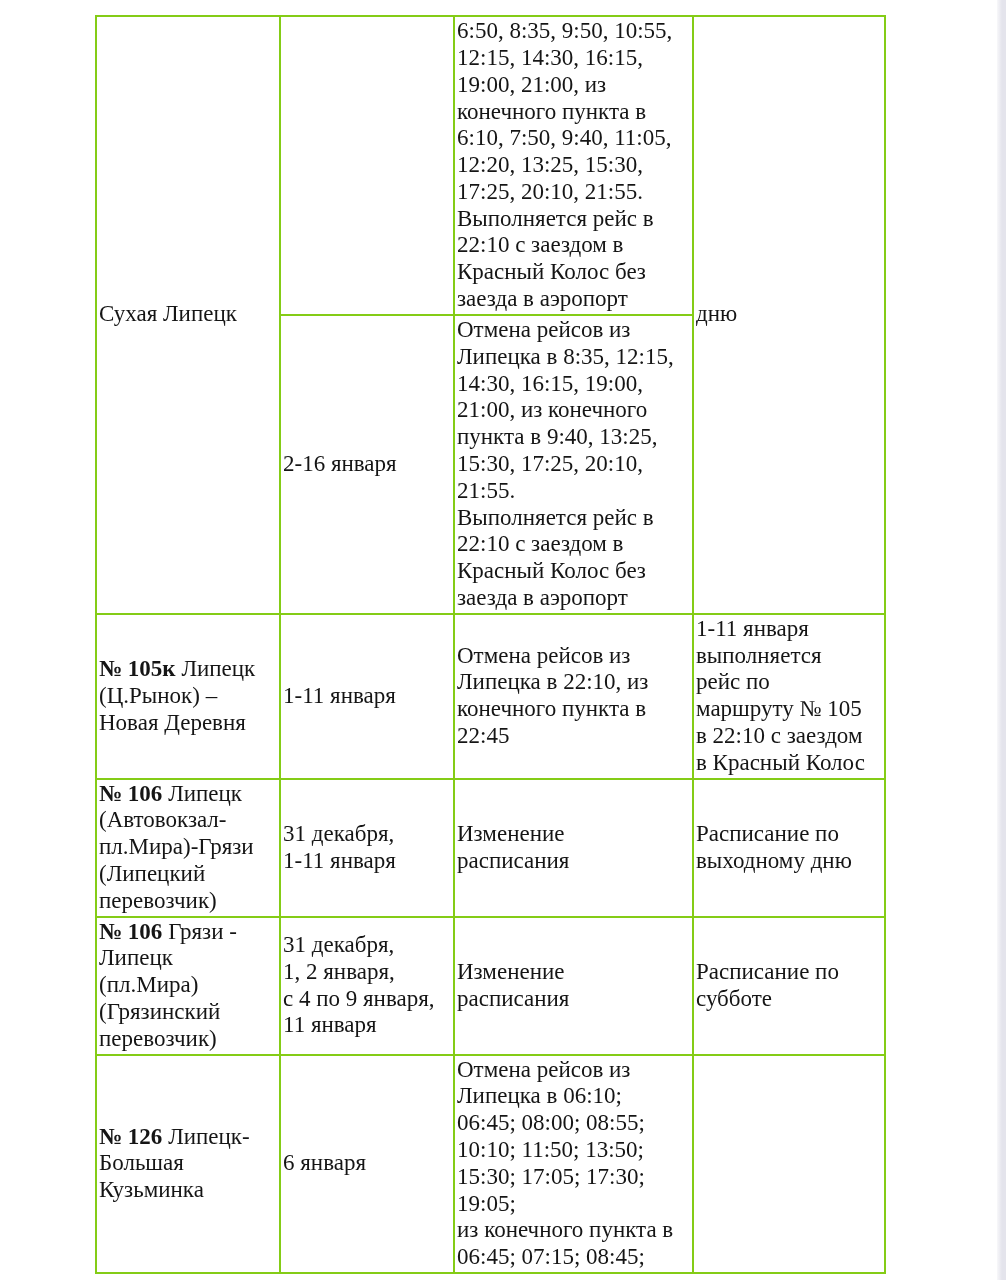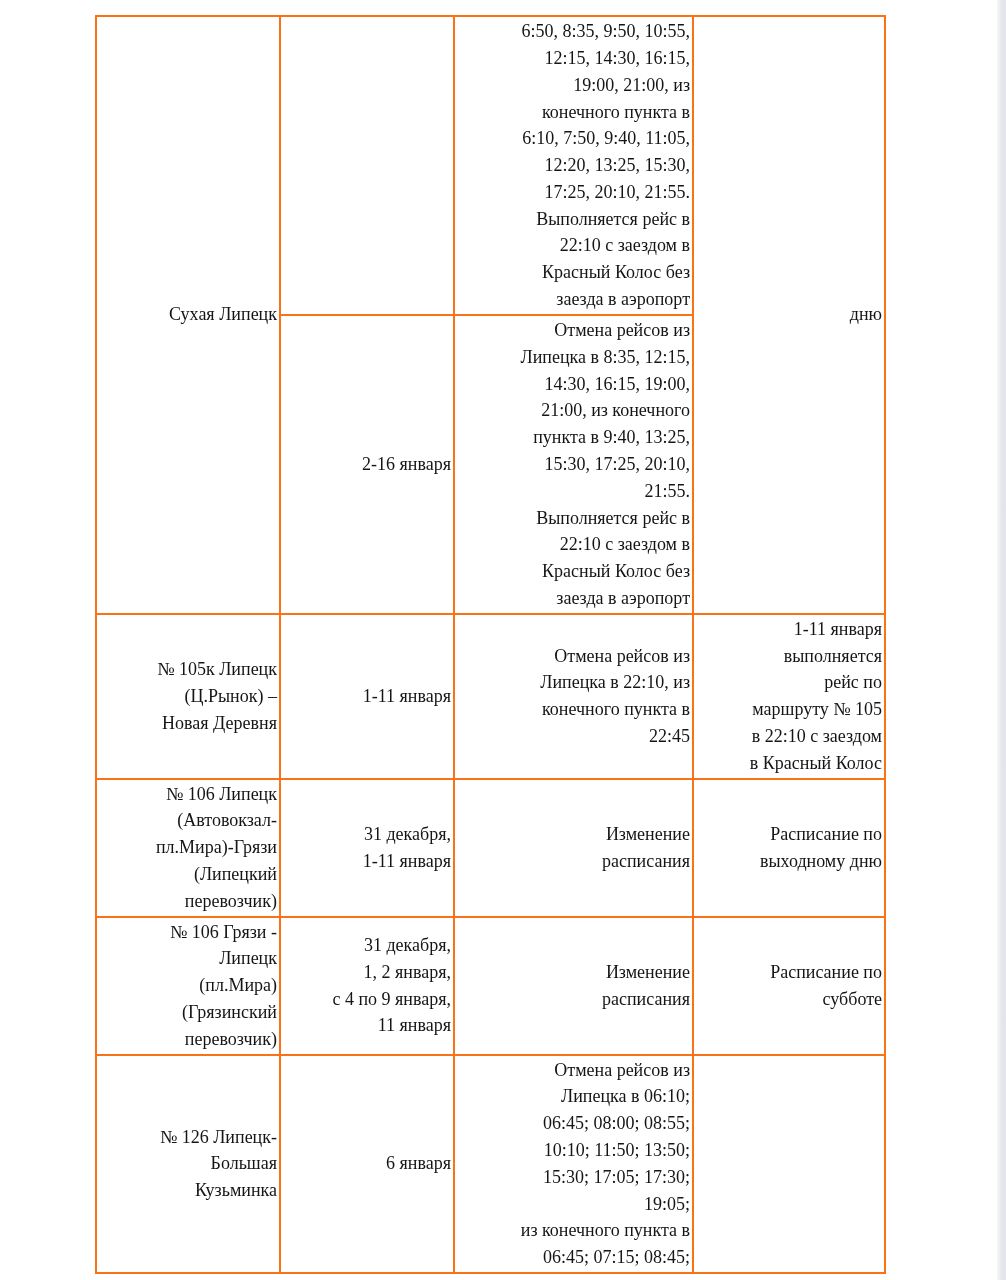--- a/index.html
+++ b/index.html
@@ -25,35 +25,35 @@
   }
   table.schedule {
     position: absolute;
     left: 95px;
     top: 15px;
     width: 789px;
     border-collapse: collapse;
     table-layout: fixed;
   }
   table.schedule td {
-    border: 2px solid #f97316;
-    text-align: right;
+    border: 2px solid #84cc16;
+    text-align: left;
     vertical-align: middle;
     white-space: pre-line;
-    font-size: 18px;
+    font-size: 23px;
     line-height: 26.8px;
     color: #151515;
     padding: 1px 2px;
     overflow: hidden;
   }
   td.vtop {
     vertical-align: top;
     padding-top: 7px;
   }
-  .b { font-weight: normal; }
+  .b { font-weight: bold; }
   col.c1 { width: 184px; }
   col.c2 { width: 174px; }
   col.c3 { width: 239px; }
   col.c4 { width: 192px; }
   tr.row-a { height: 299px; }
   tr.row-b { height: 295px; }
   tr.row-c { height: 162px; }
   tr.row-d { height: 135px; margin-top: 24px; }
   tr.row-e { height: 136px; }
   tr.row-f { height: 212px; }

